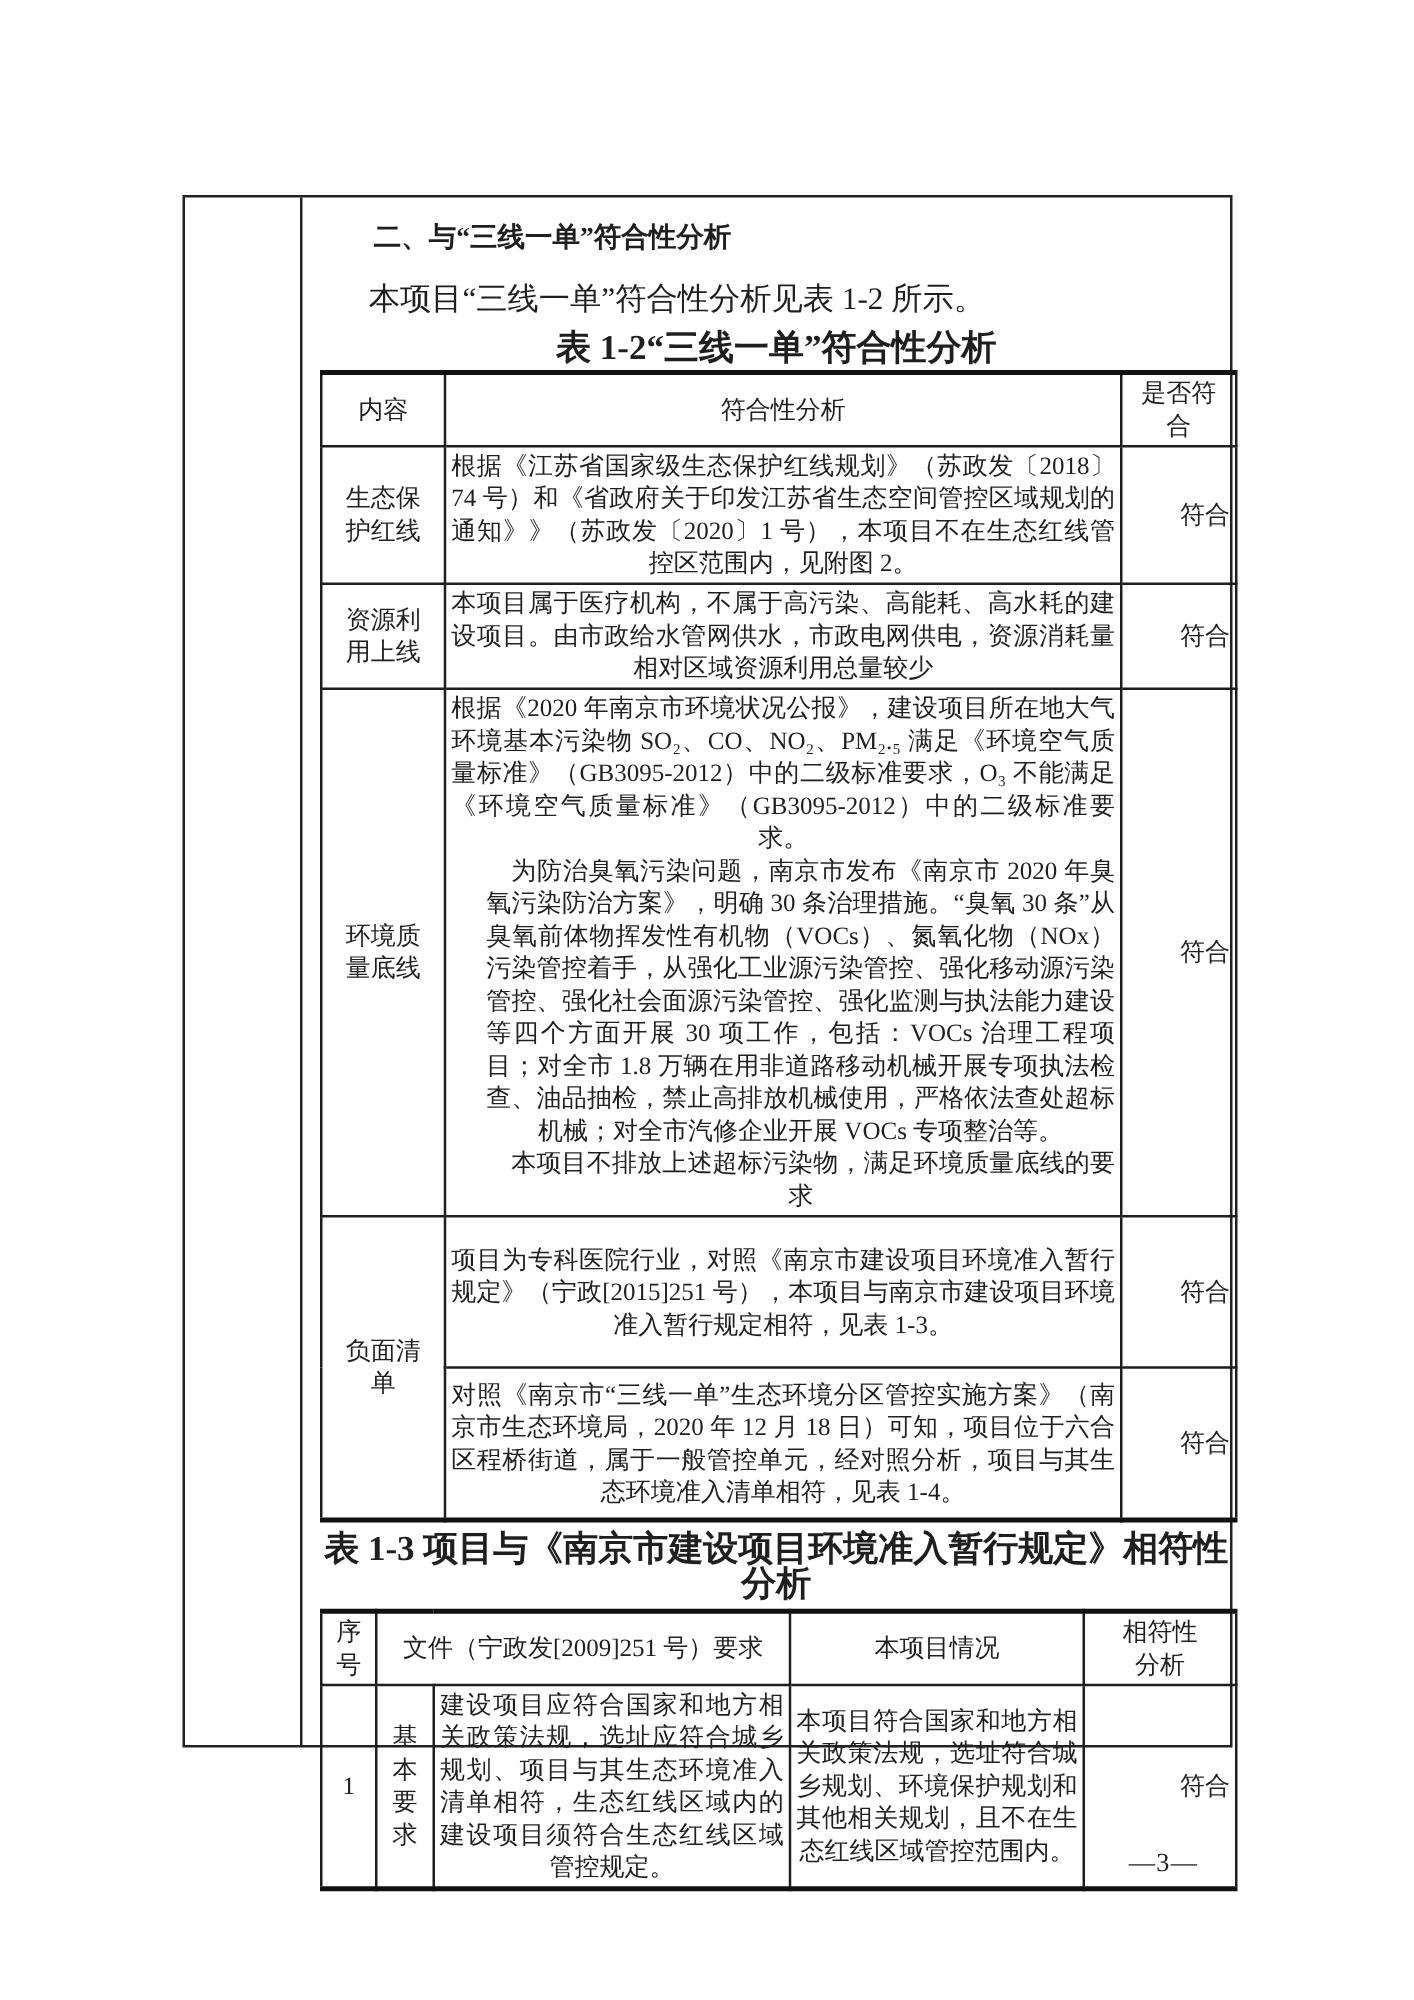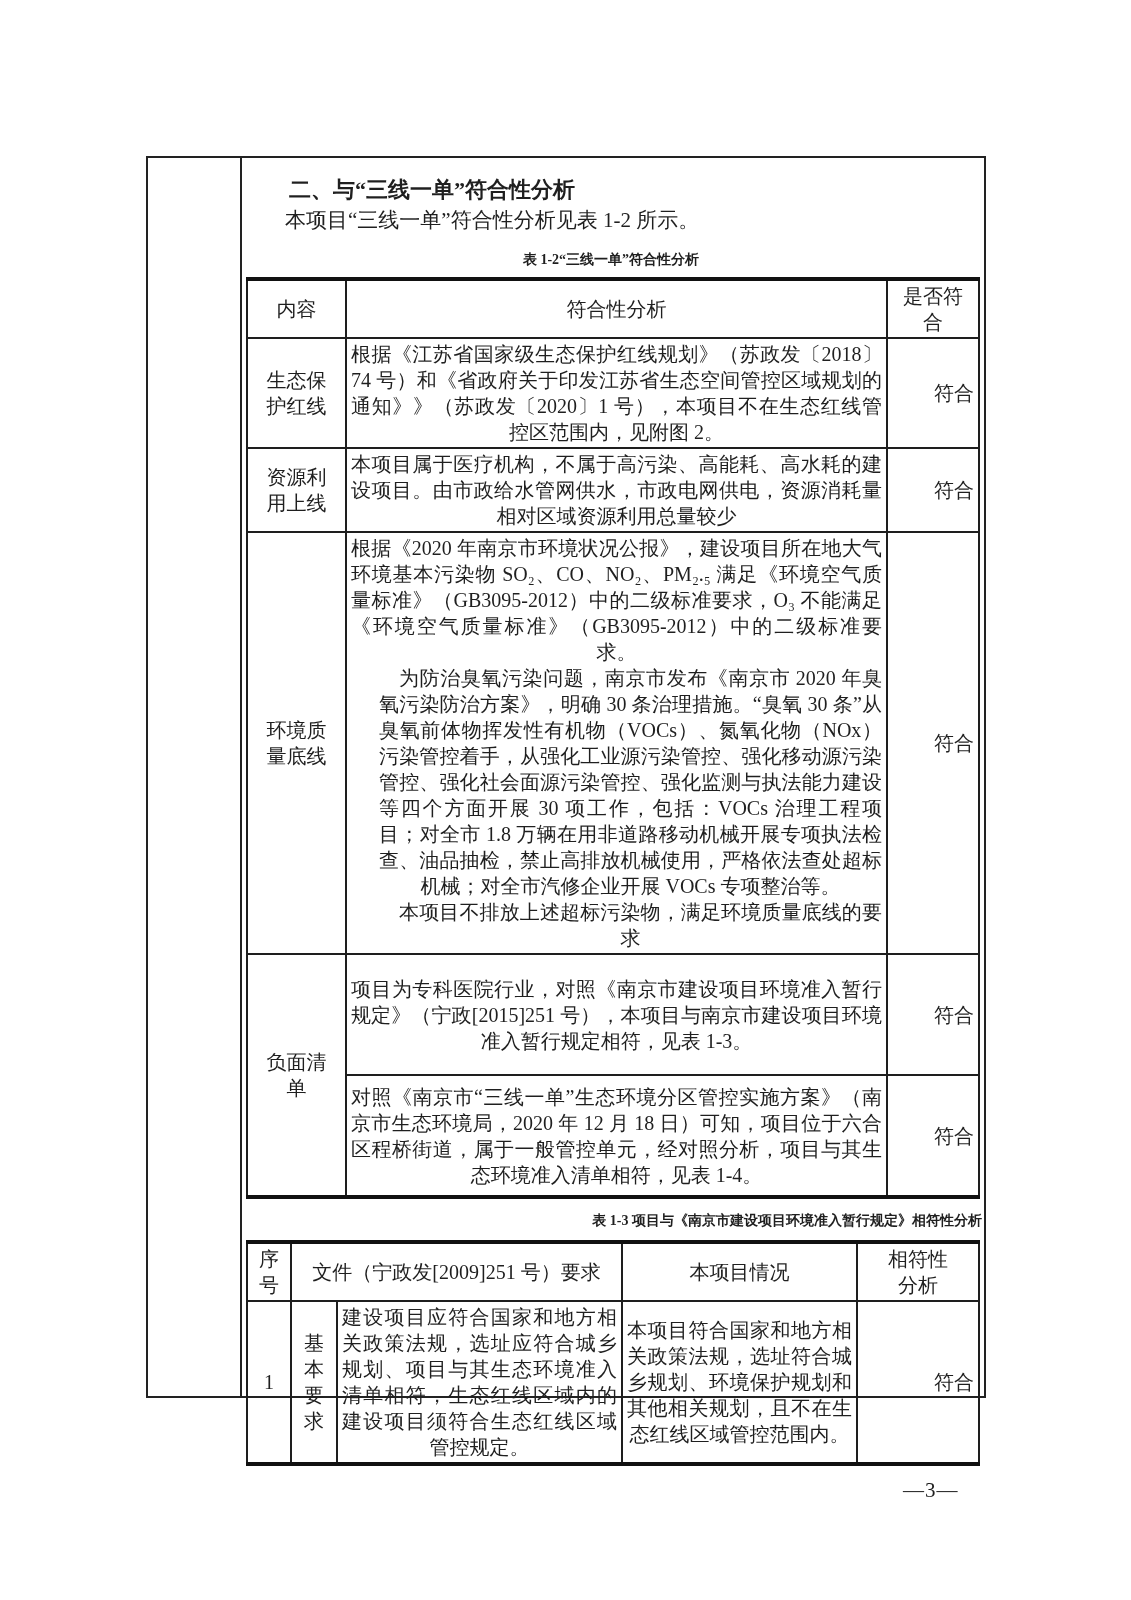--- a/index.html
+++ b/index.html
@@ -12,35 +12,35 @@
   .form-box {
     position:absolute; left:146px; top:156px;
     width:836px; height:1238px;
     border:2px solid #222;
   }
   .form-left-col {
     position:absolute; left:0; top:0; width:92px; height:100%;
     border-right:2px solid #222;
   }
   .content {
-    position:absolute; left:92px; top:0; width:742px; height:100%;
+    position:absolute; left:102px; top:0; width:742px; height:100%;
   }
   .section-heading {
     margin:18px 0 0 49px;
     font-size:22px; font-weight:bold; line-height:28px;
   }
   .intro {
-    margin:3px 0 0 45px;
-    font-size:21px; line-height:27px;
+    margin:22px 0 0 45px;
+    font-size:25px; line-height:27px;
   }
   .tbl-title {
     margin-top:12px; text-align:center;
-    font-size:14px; font-weight:bold; line-height:28px;
+    font-size:28px; font-weight:bold; line-height:28px;
   }
-  .tbl-title-2 { margin-top:8px;text-align:right; }
+  .tbl-title-2 { margin-top:8px; }
   table.doc {
     border-collapse:collapse; table-layout:fixed;
     width:732px; margin-left:6px; margin-top:3px;
     font-size:20px; line-height:26px;
   }
   table.doc-2 { margin-top:5px; }
   table.doc th, table.doc td {
     border:2px solid #1e1e1e;
     padding:2px 4px;
     vertical-align:middle;

